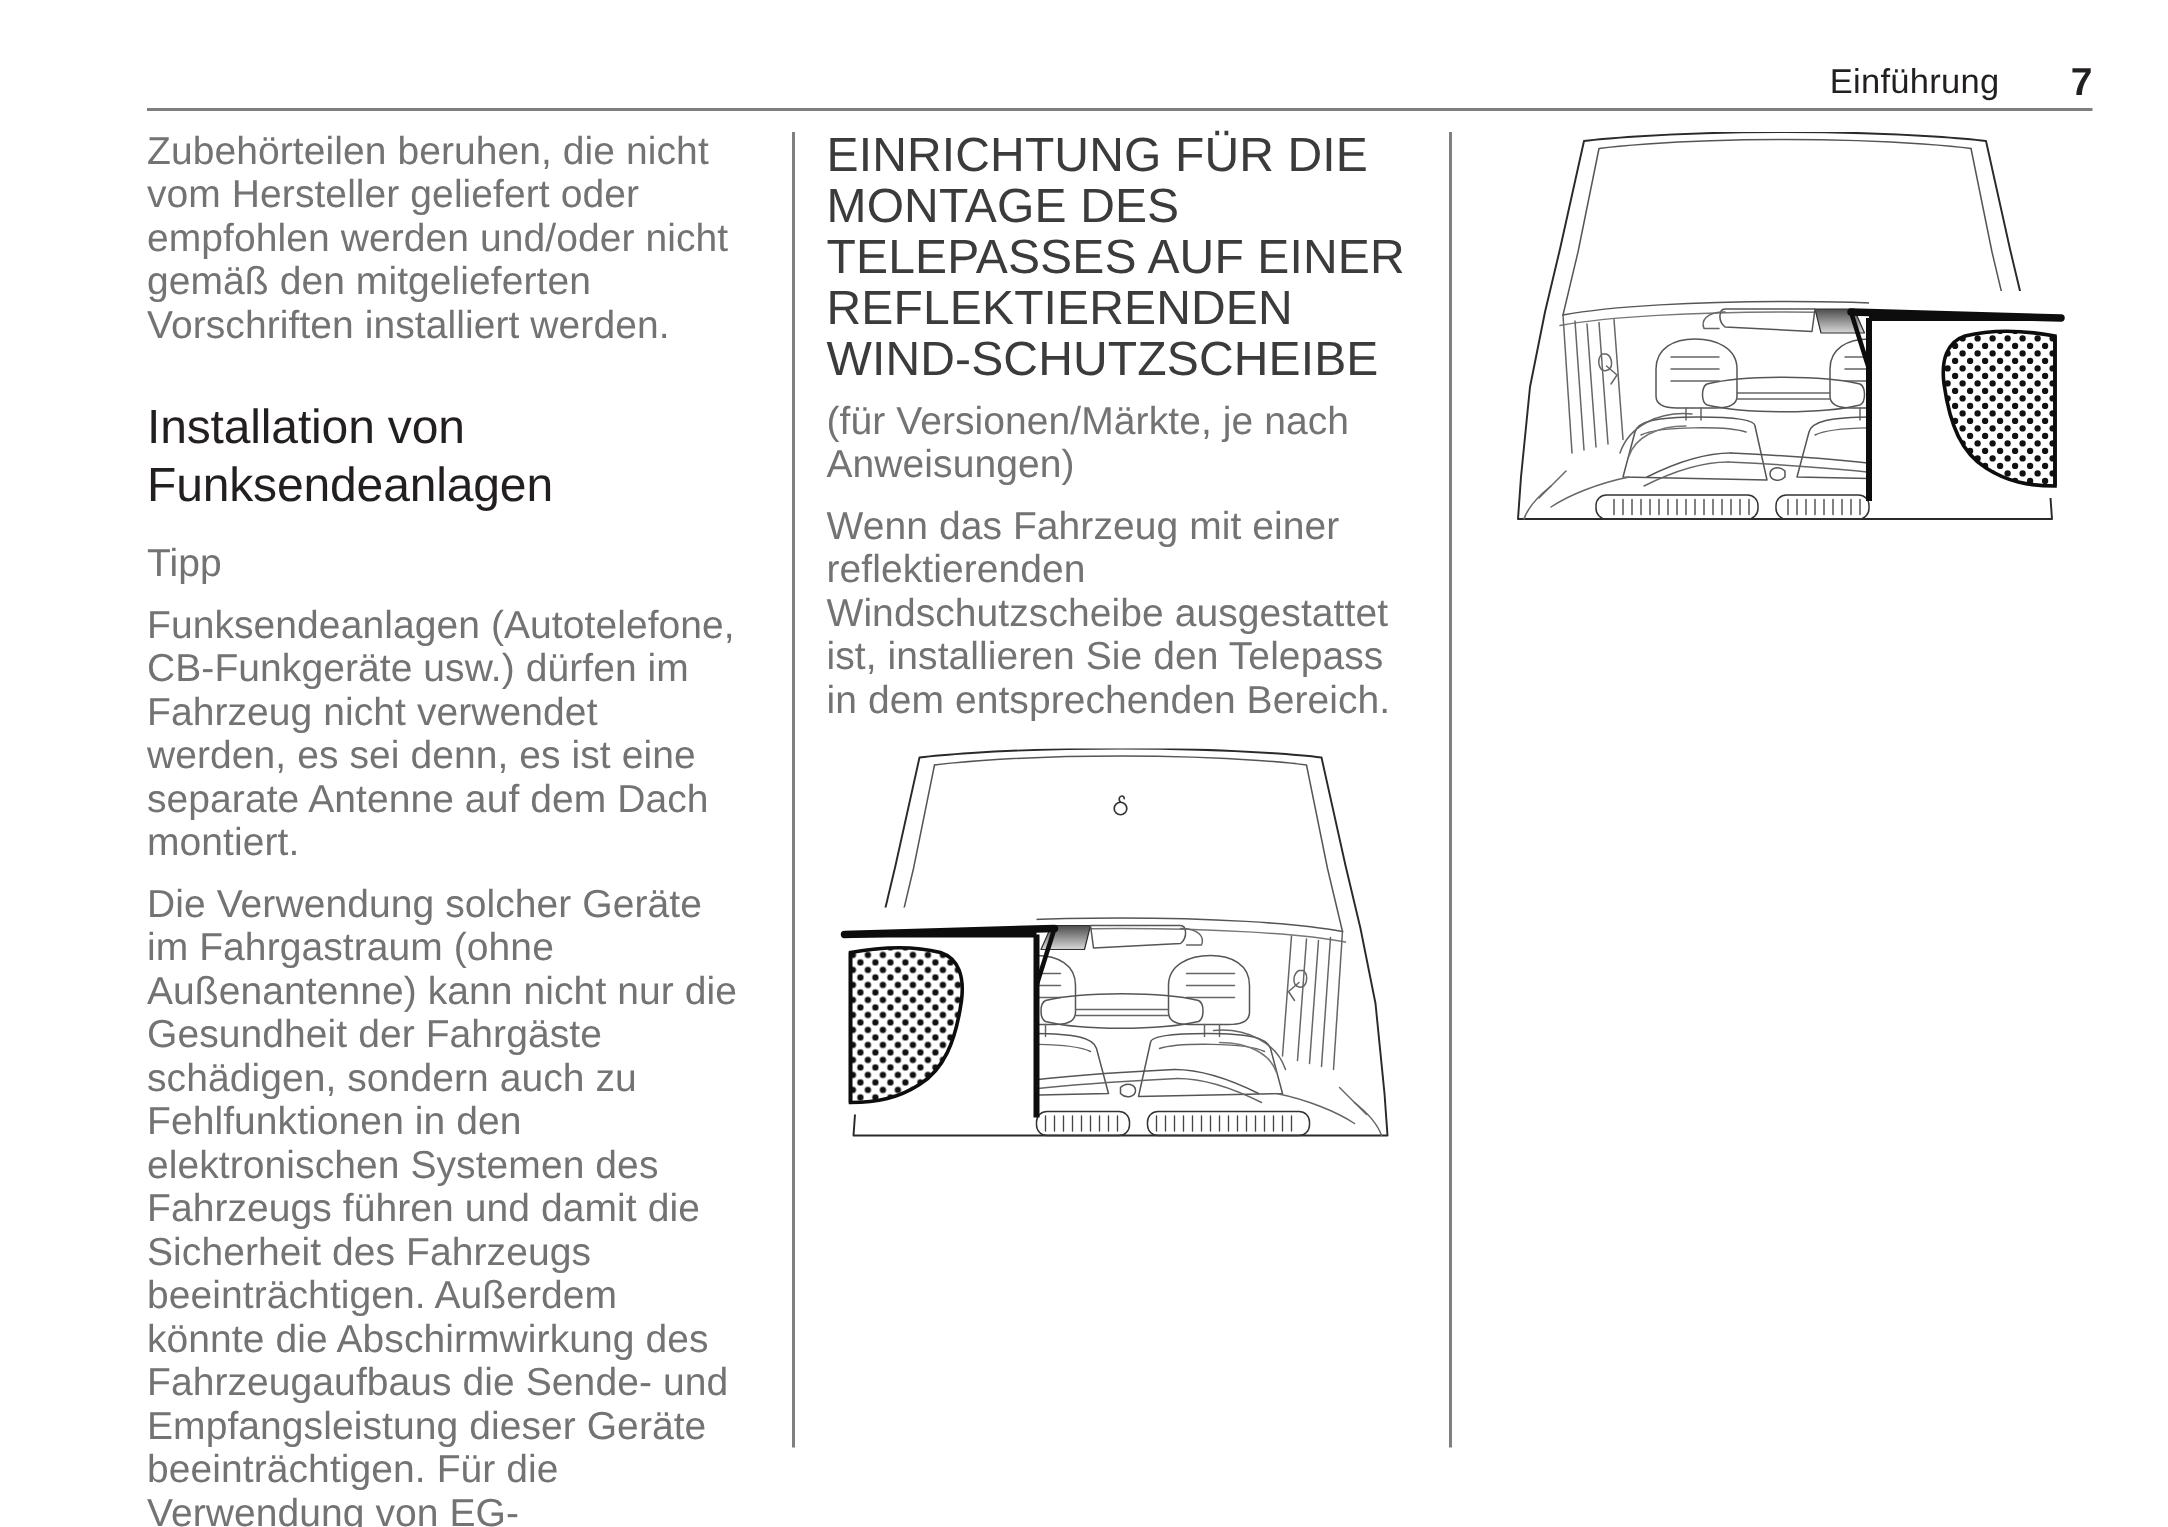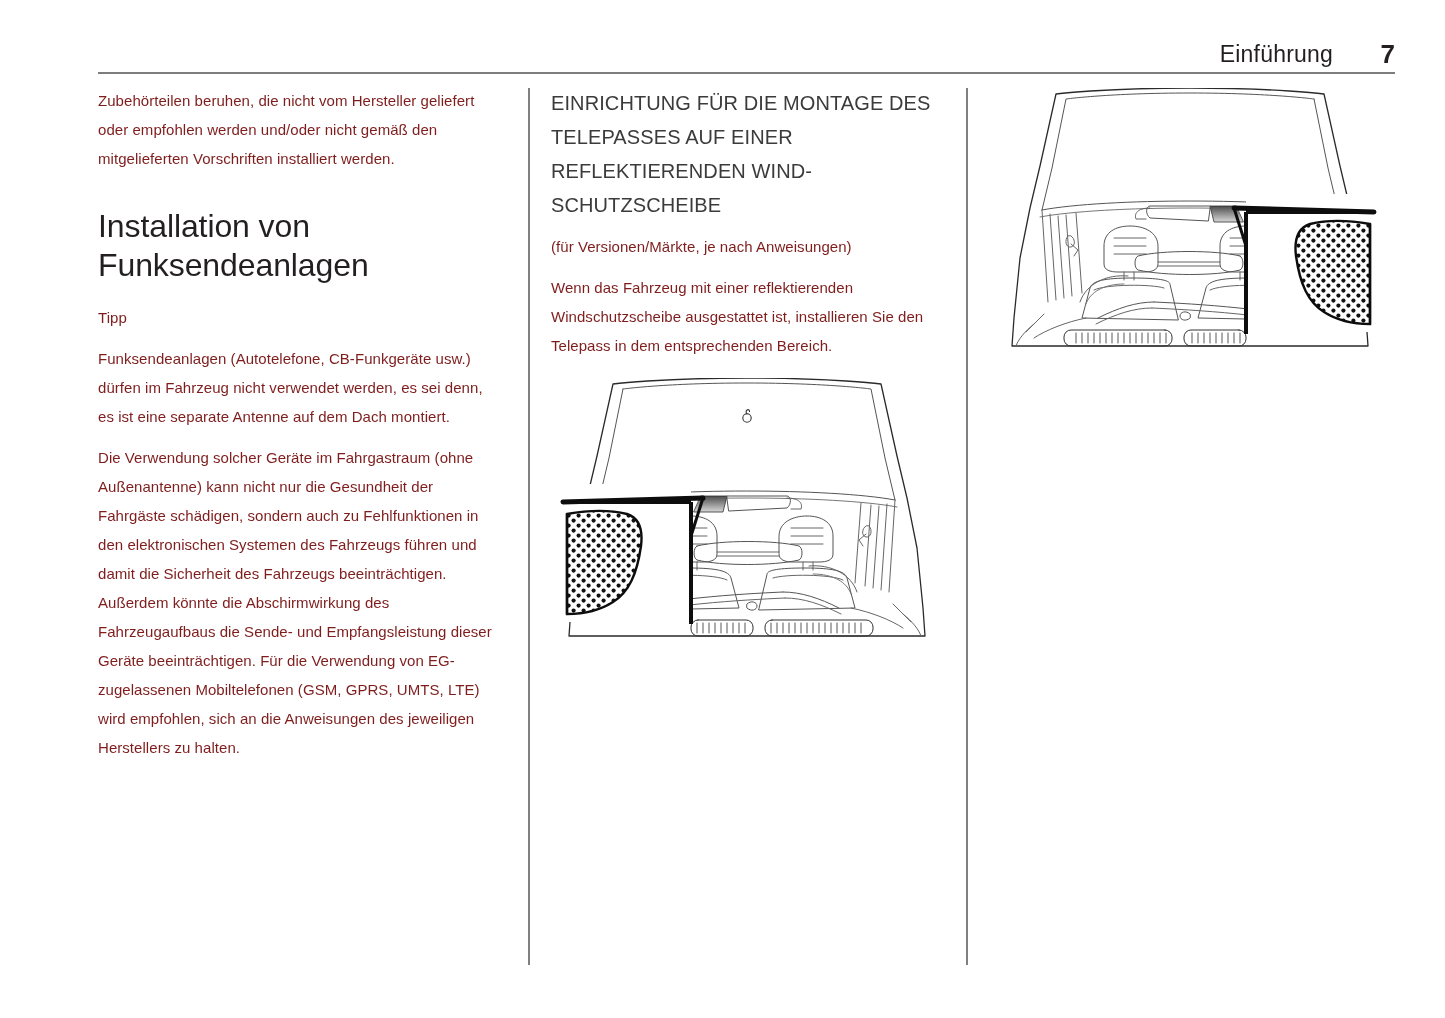--- a/index.html
+++ b/index.html
@@ -69,39 +69,39 @@
   .column {
     position: absolute;
     top: 86px;
   }
   #col1 { left: 98px;  width: 397px; }
   #col2 { left: 551px; width: 392px; }
   #col3 { left: 990px; width: 405px; }
 
   p.body {
     margin: 0;
-    font-size: 15px;
+    font-size: 26px;
     line-height: 29px;
-    color: #7f1d1d;
+    color: #737373;
     letter-spacing: 0.05px;
   }
   p.body + p.body { margin-top: 12px; }
 
   h2.section {
     margin: 34px 0 18px 0;
     font-size: 32px;
     line-height: 39px;
     font-weight: normal;
     color: #231f20;
     letter-spacing: -0.1px;
   }
 
   h2.caps {
     margin: 0 0 10px 0;
-    font-size: 20px;
+    font-size: 32px;
     line-height: 34px;
     font-weight: normal;
     color: #3b3b3b;
     letter-spacing: 0.1px;
   }
 
   .fig {
     margin-top: 18px;
   }
   .fig svg { display: block; }

